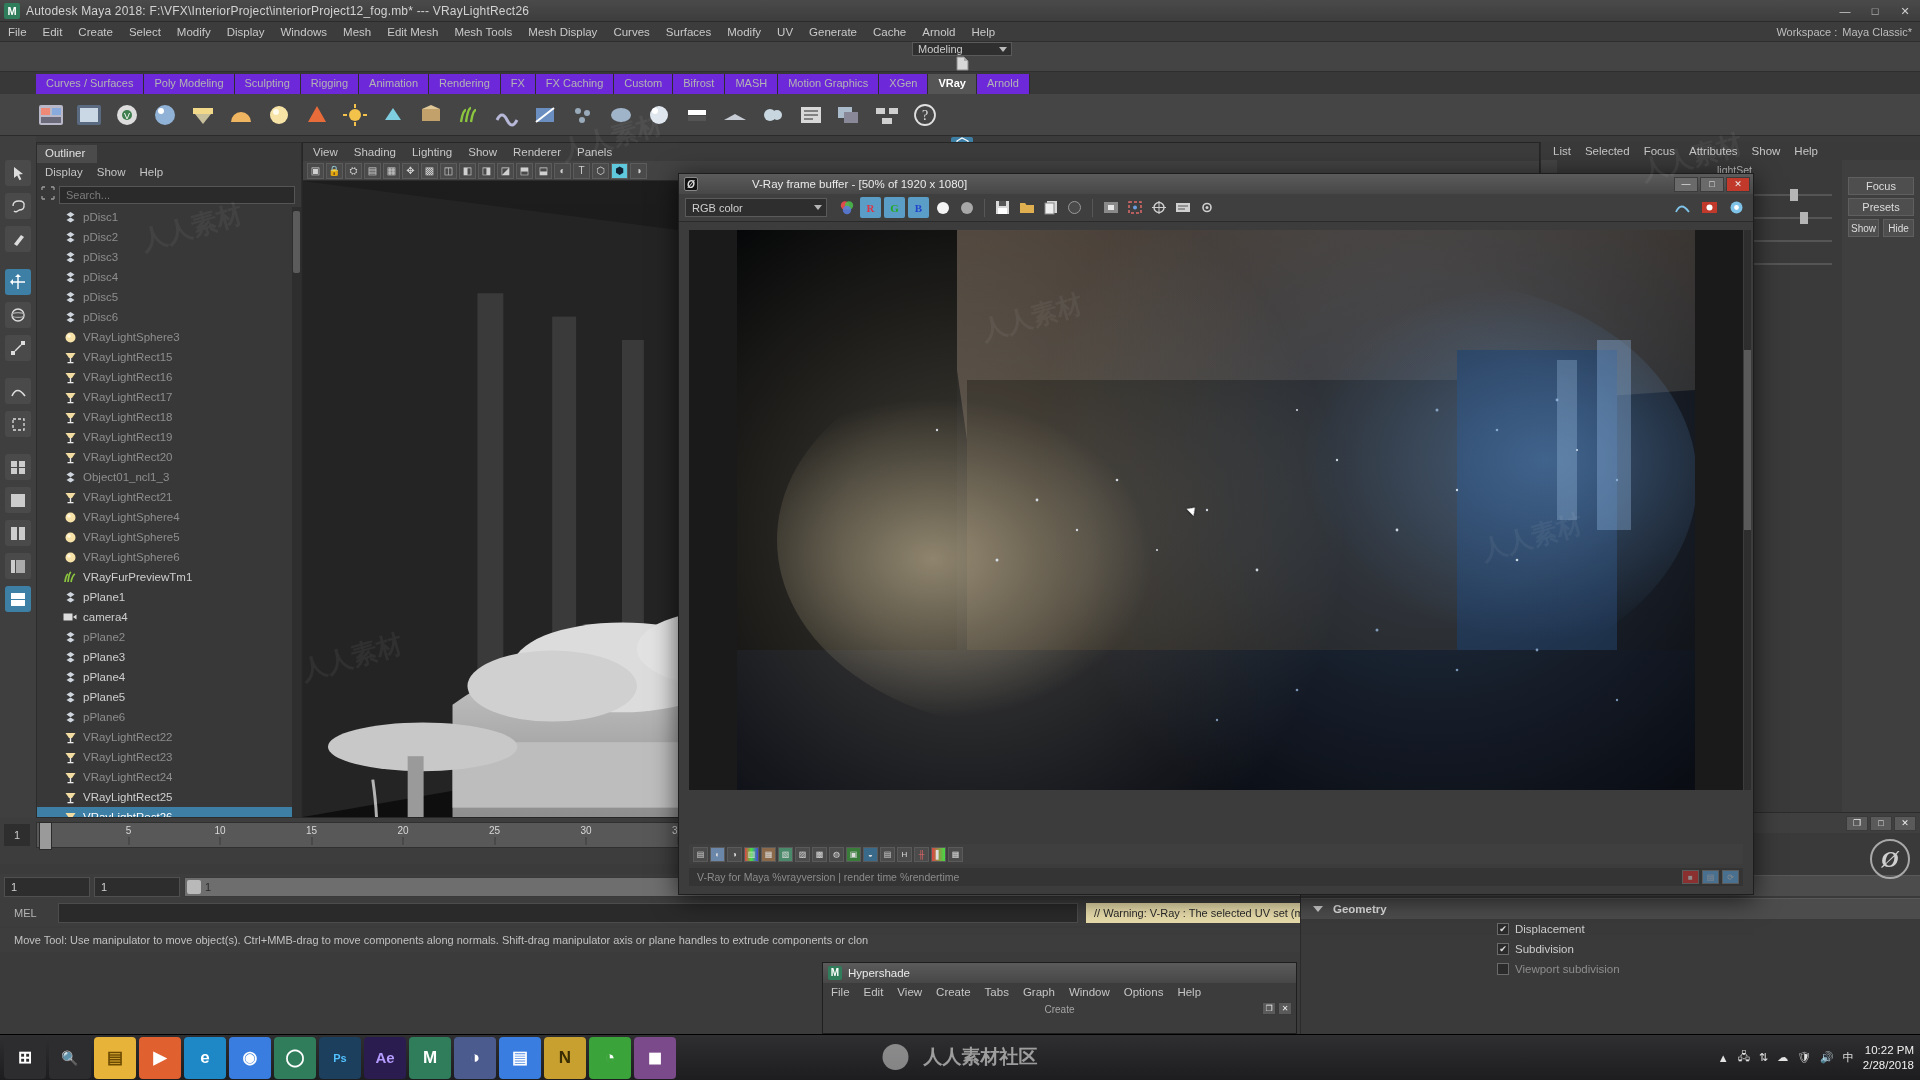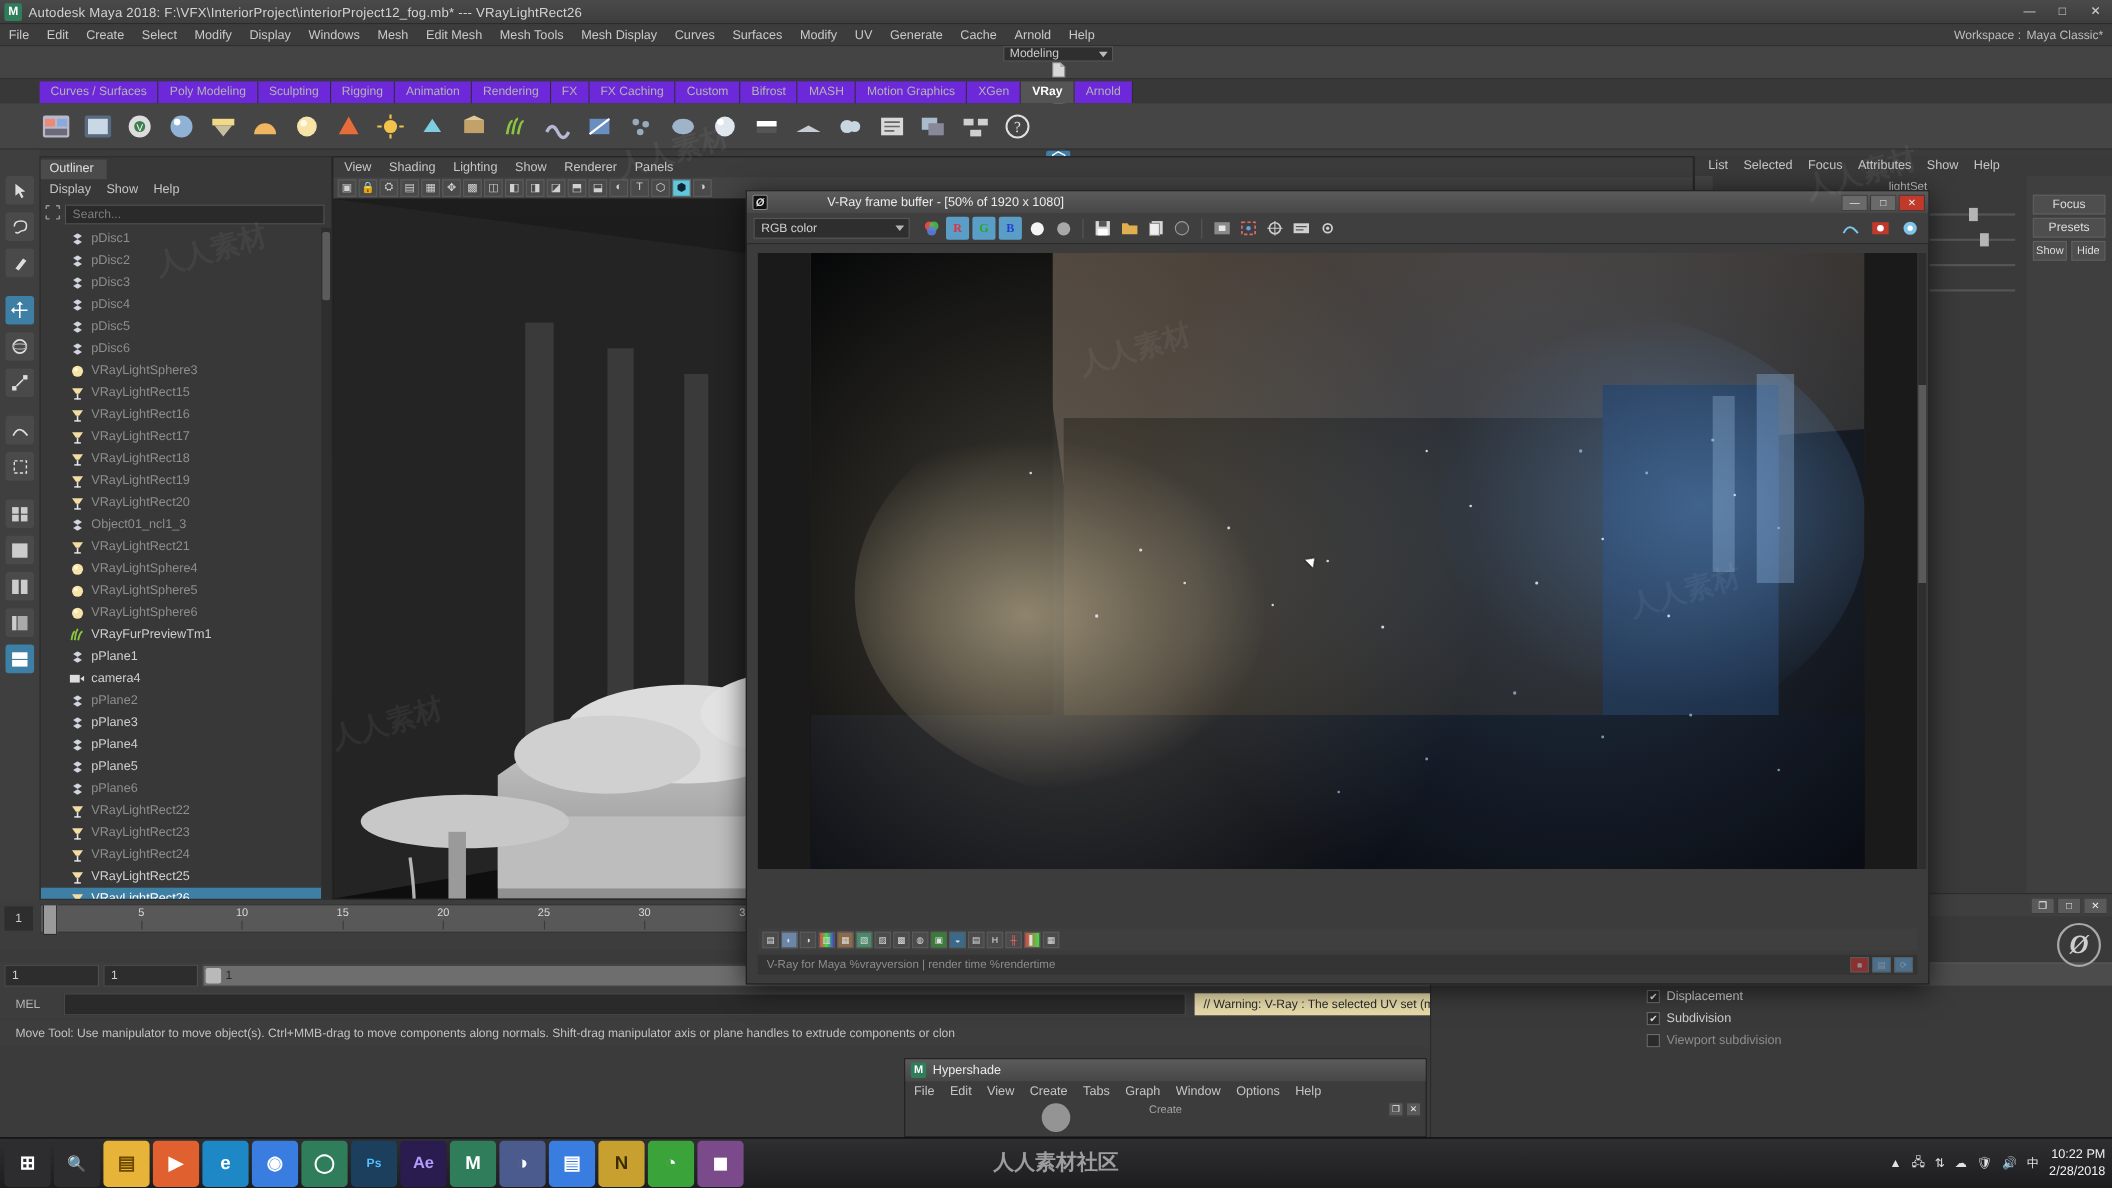--- a/index.html
+++ b/index.html
@@ -268,21 +268,21 @@
     justify-content:center; font-size:17px; font-weight:bold; color:#fff; }
   #tray { margin-left:auto; display:flex; align-items:center; gap:9px; padding-right:6px;
     font-size:11px; color:#e3e3e3; }
   #clock { text-align:right; line-height:1.25; font-size:11.5px; color:#f0f0f0; }
 
   
   .wm { position:absolute; color:rgba(255,255,255,.055); font-size:26px; font-weight:bold;
     pointer-events:none; user-select:none; transform:rotate(-16deg); }
   #wmcenter { position:absolute; left:50%; bottom:10px; transform:translateX(-50%);
     display:flex; align-items:center; gap:15px; color:rgba(255,255,255,.55); font-size:19px;
-    font-weight:bold; pointer-events:none;flex-direction:column; }
+    font-weight:bold; pointer-events:none; }
   #cursor { position:absolute; left:1189px; top:505px; width:0; height:0;
     border-left:7px solid #fff; border-top:5px solid transparent; border-bottom:5px solid transparent;
     transform:rotate(-45deg); filter:drop-shadow(0 0 1px #000); }
 </style>
 </head>
 <body>
 
 <div id="titlebar">
   <div class="mlogo">M</div>
   <div class="ttext">Autodesk Maya 2018: F:\VFX\InteriorProject\interiorProject12_fog.mb*   ---   VRayLightRect26</div>
@@ -1230,20 +1230,24 @@
     <div>VRay</div>
     <div>GI</div>
     <div>Settings</div>
     <div class="active">Overrides</div>
     <div>Render Elements</div>
     <div>IPR</div>
   </div>
   <div class="rsp-sec">
     <span class="tri"></span>
     <span>Camera</span>
+  </div>
+  <div class="rsp-sec">
+    <span class="tri down"></span>
+    <span>Geometry</span>
   </div>
   <div class="cbrow">
     <span class="cb">✔</span>
     <span>Displacement</span>
   </div>
   <div class="cbrow">
     <span class="cb">✔</span>
     <span>Subdivision</span>
   </div>
   <div class="cbrow dim">

